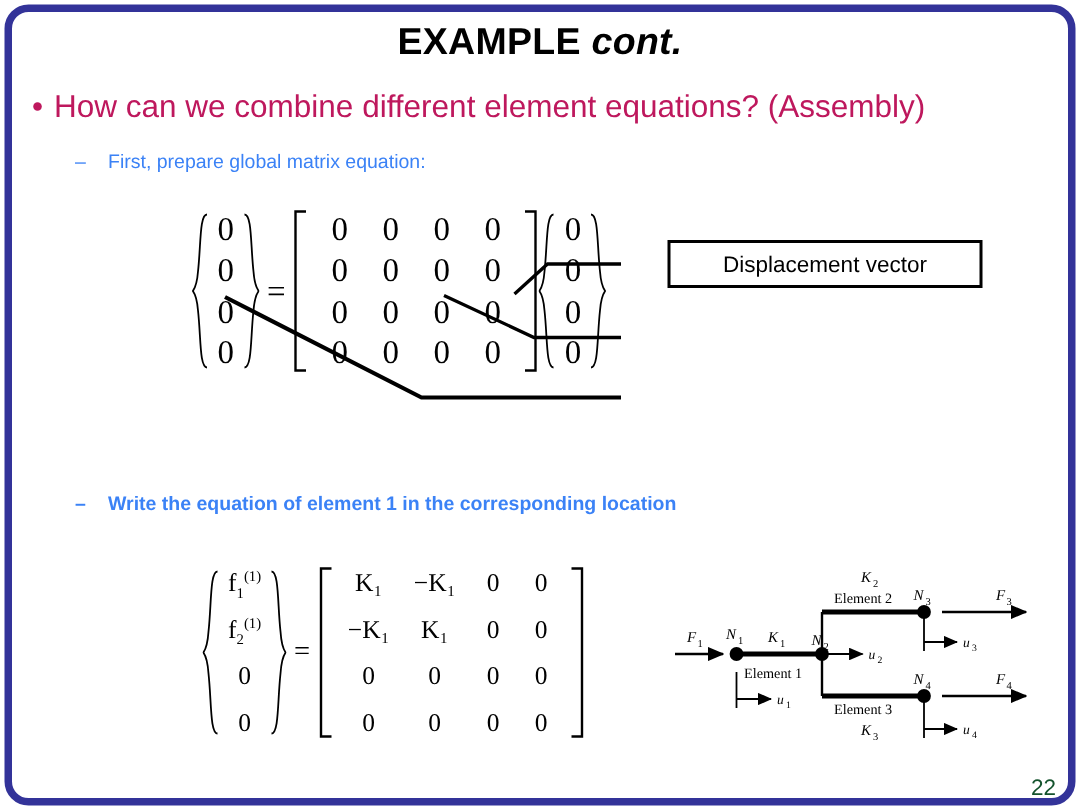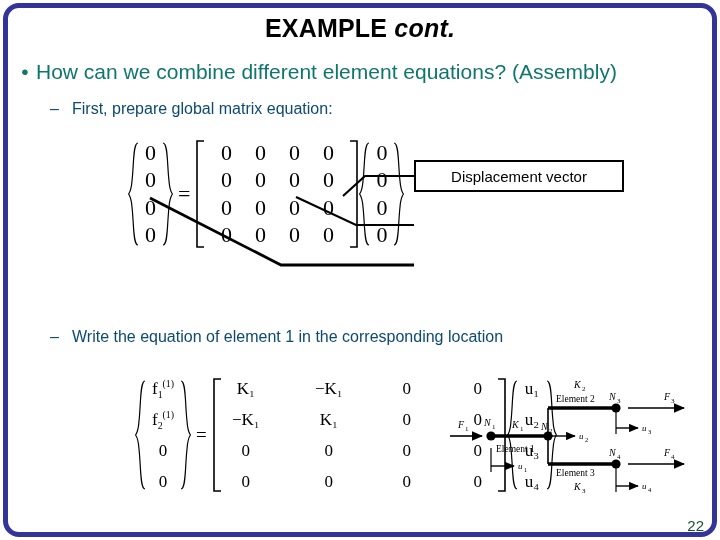--- a/index.html
+++ b/index.html
@@ -44,41 +44,41 @@
     letter-spacing: 0.2px;
   }
   #title .ital { font-style: italic; }
 
   .bullet1 {
     position: absolute;
     left: 14px;
     top: 60px;
     width: 700px;
     font-size: 21px;
-    color: #0f766e;
+    color: #be185d;
     white-space: nowrap;
   }
   .bullet1 .dot {
     display: inline-block;
     width: 22px;
     text-align: center;
   }
   .bullet2 {
     position: absolute;
-    font-size: 16px;
-    color: #0c4a6e;
+    font-size: 13px;
+    color: #3b82f6;
     white-space: nowrap;
   }
   .bullet2 .dash {
     display: inline-block;
     width: 22px;
     text-align: left;
   }
   #sub1 { left: 50px; top: 100px; }
-  #sub2 { left: 50px; top: 328px; }
+  #sub2 { left: 50px; top: 328px; font-weight: bold; }
 
   
   .mathrow {
     position: absolute;
     display: flex;
     align-items: center;
     font-family: "Liberation Serif", serif;
   }
   .delim {
     display: flex;
@@ -113,20 +113,21 @@
     border: 2px solid #000;
     background: #fff;
     font-size: 15px;
     color: #000;
     display: flex;
     align-items: center;
     justify-content: center;
     text-align: center;
     white-space: nowrap;
     box-sizing: border-box;
+    margin-left: 31px;
   }
   #callout-disp  { left: 414px; top: 160px; width: 210px; height: 32px; }
   #callout-stiff { left: 414px; top: 209px; width: 210px; height: 32px; }
   #callout-force { left: 414px; top: 255px; width: 210px; height: 32px; }
 
   #leaders {
     position: absolute;
     left: 0; top: 0;
     width: 720px; height: 540px;
     pointer-events: none;
@@ -276,21 +277,21 @@
         <path d="M2 2 C7 2 6 24 8 42 C8.6 51 10 54 11.4 56 C10 58 8.6 61 8 70 C6 88 7 110 2 110" fill="none" stroke="#000" stroke-width="1.2"></path>
       </svg>
     </div>
 
     <div class="eqsign" style="font-size:19px;">=</div>
 
     <div class="delim">
       <svg class="svgbrace" width="10" height="114" viewBox="0 0 10 114">
         <path d="M9 1 L2 1 L2 113 L9 113" fill="none" stroke="#000" stroke-width="1.6"></path>
       </svg>
-      <div style="display:flex; font-size:17px; padding:0 3px;gap:39px;">
+      <div style="display:flex; font-size:17px; padding:0 3px;">
         <div class="col" style="height:110px; width:42px;">
           <div class="cell">K₁</div>
           <div class="cell">−K₁</div>
           <div class="cell">0</div>
           <div class="cell">0</div>
         </div>
         <div class="col" style="height:110px; width:46px;">
           <div class="cell">−K₁</div>
           <div class="cell">K₁</div>
           <div class="cell">0</div>
@@ -307,34 +308,20 @@
           <div class="cell">0</div>
           <div class="cell">0</div>
           <div class="cell">0</div>
         </div>
       </div>
       <svg class="svgbrace" width="10" height="114" viewBox="0 0 10 114">
         <path d="M1 1 L8 1 L8 113 L1 113" fill="none" stroke="#000" stroke-width="1.6"></path>
       </svg>
     </div>
 
-    <div class="delim">
-      <svg class="svgbrace" width="12" height="112" viewBox="0 0 12 112">
-        <path d="M10 2 C5 2 6 24 4 42 C3.4 51 2 54 0.6 56 C2 58 3.4 61 4 70 C6 88 5 110 10 110" fill="none" stroke="#000" stroke-width="1.2"></path>
-      </svg>
-      <div class="col" style="height:110px; font-size:17px; padding:0 6px;">
-        <div class="cell">u₁</div>
-        <div class="cell">u₂</div>
-        <div class="cell">u₃</div>
-        <div class="cell">u₄</div>
-      </div>
-      <svg class="svgbrace" width="12" height="112" viewBox="0 0 12 112">
-        <path d="M2 2 C7 2 6 24 8 42 C8.6 51 10 54 11.4 56 C10 58 8.6 61 8 70 C6 88 7 110 2 110" fill="none" stroke="#000" stroke-width="1.2"></path>
-      </svg>
-    </div>
   </div>
 
   <svg id="diagram" viewBox="0 0 258 120">
 
     <line x1="43" y1="60" x2="100" y2="60" stroke="#000" stroke-width="3.4"></line>
 
     <line x1="100" y1="32" x2="100" y2="88" stroke="#000" stroke-width="1.6"></line>
 
     <line x1="100" y1="32" x2="168" y2="32" stroke="#000" stroke-width="3.4"></line>
 

